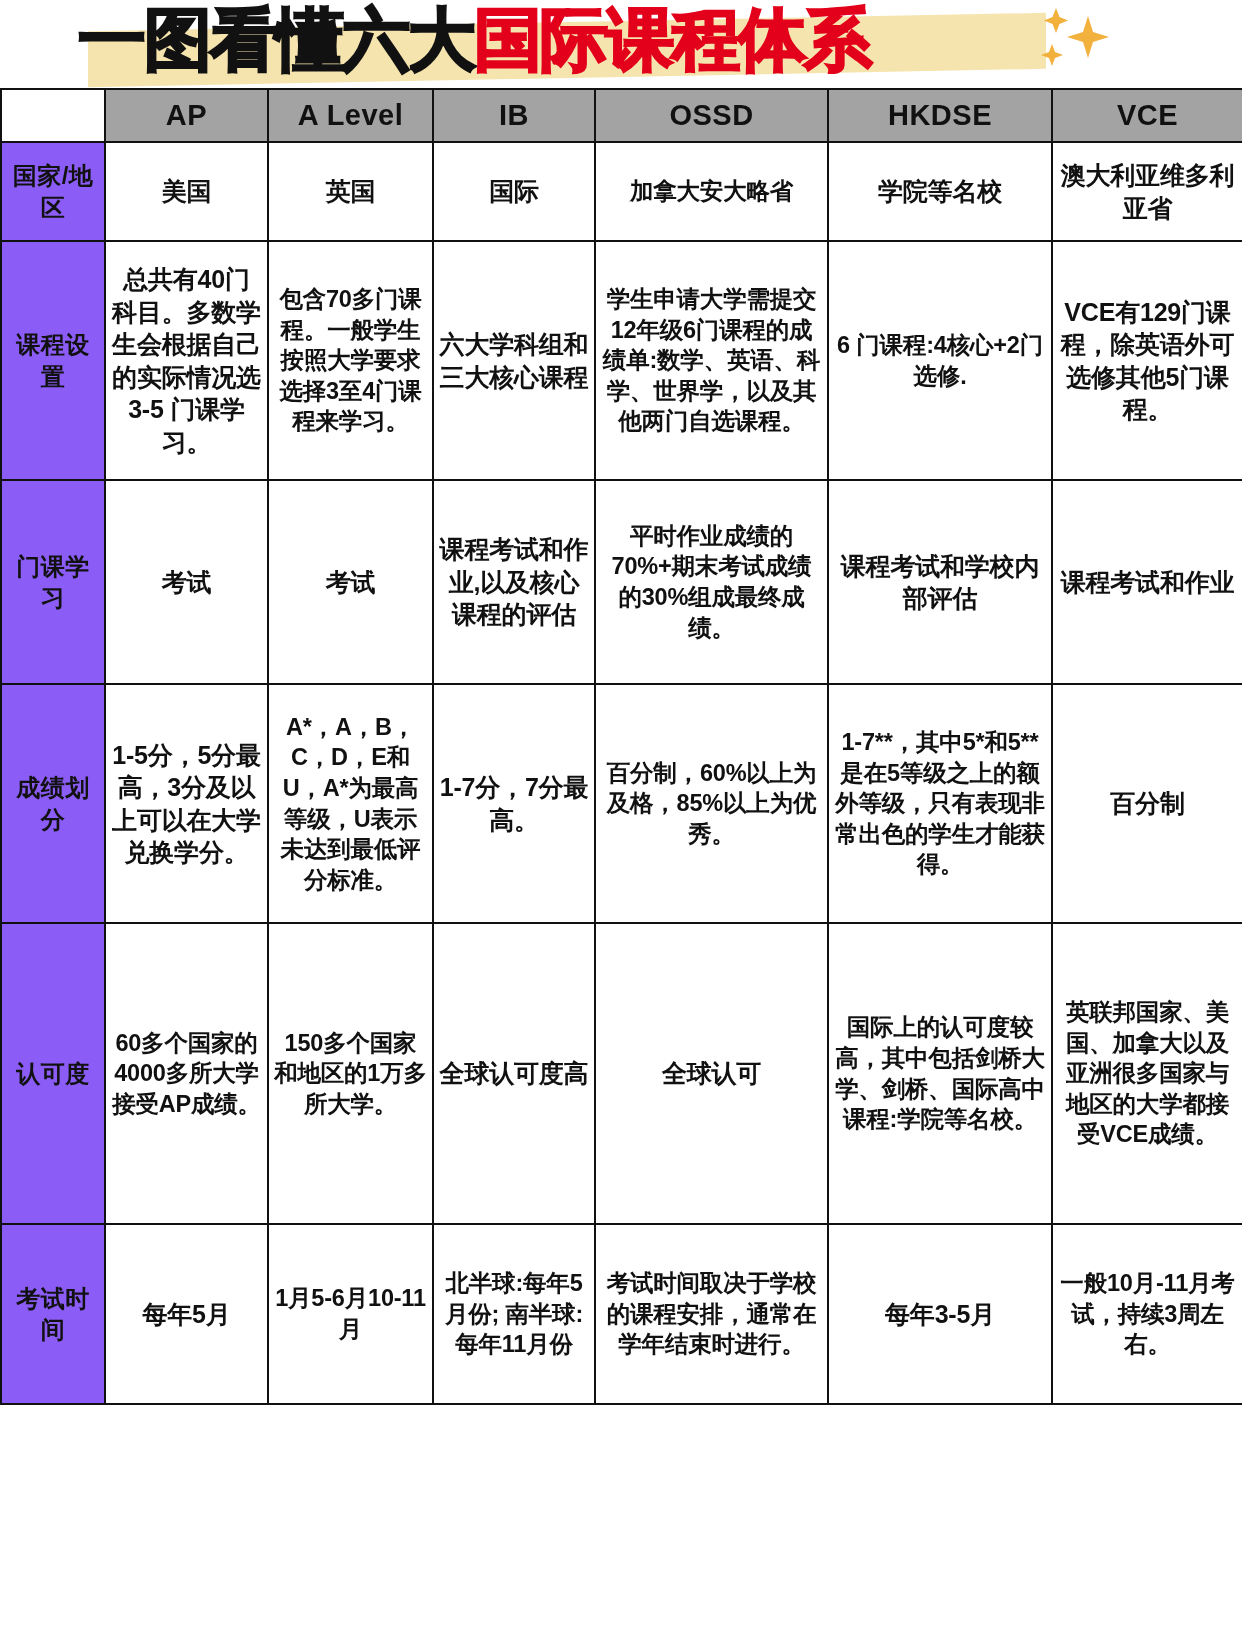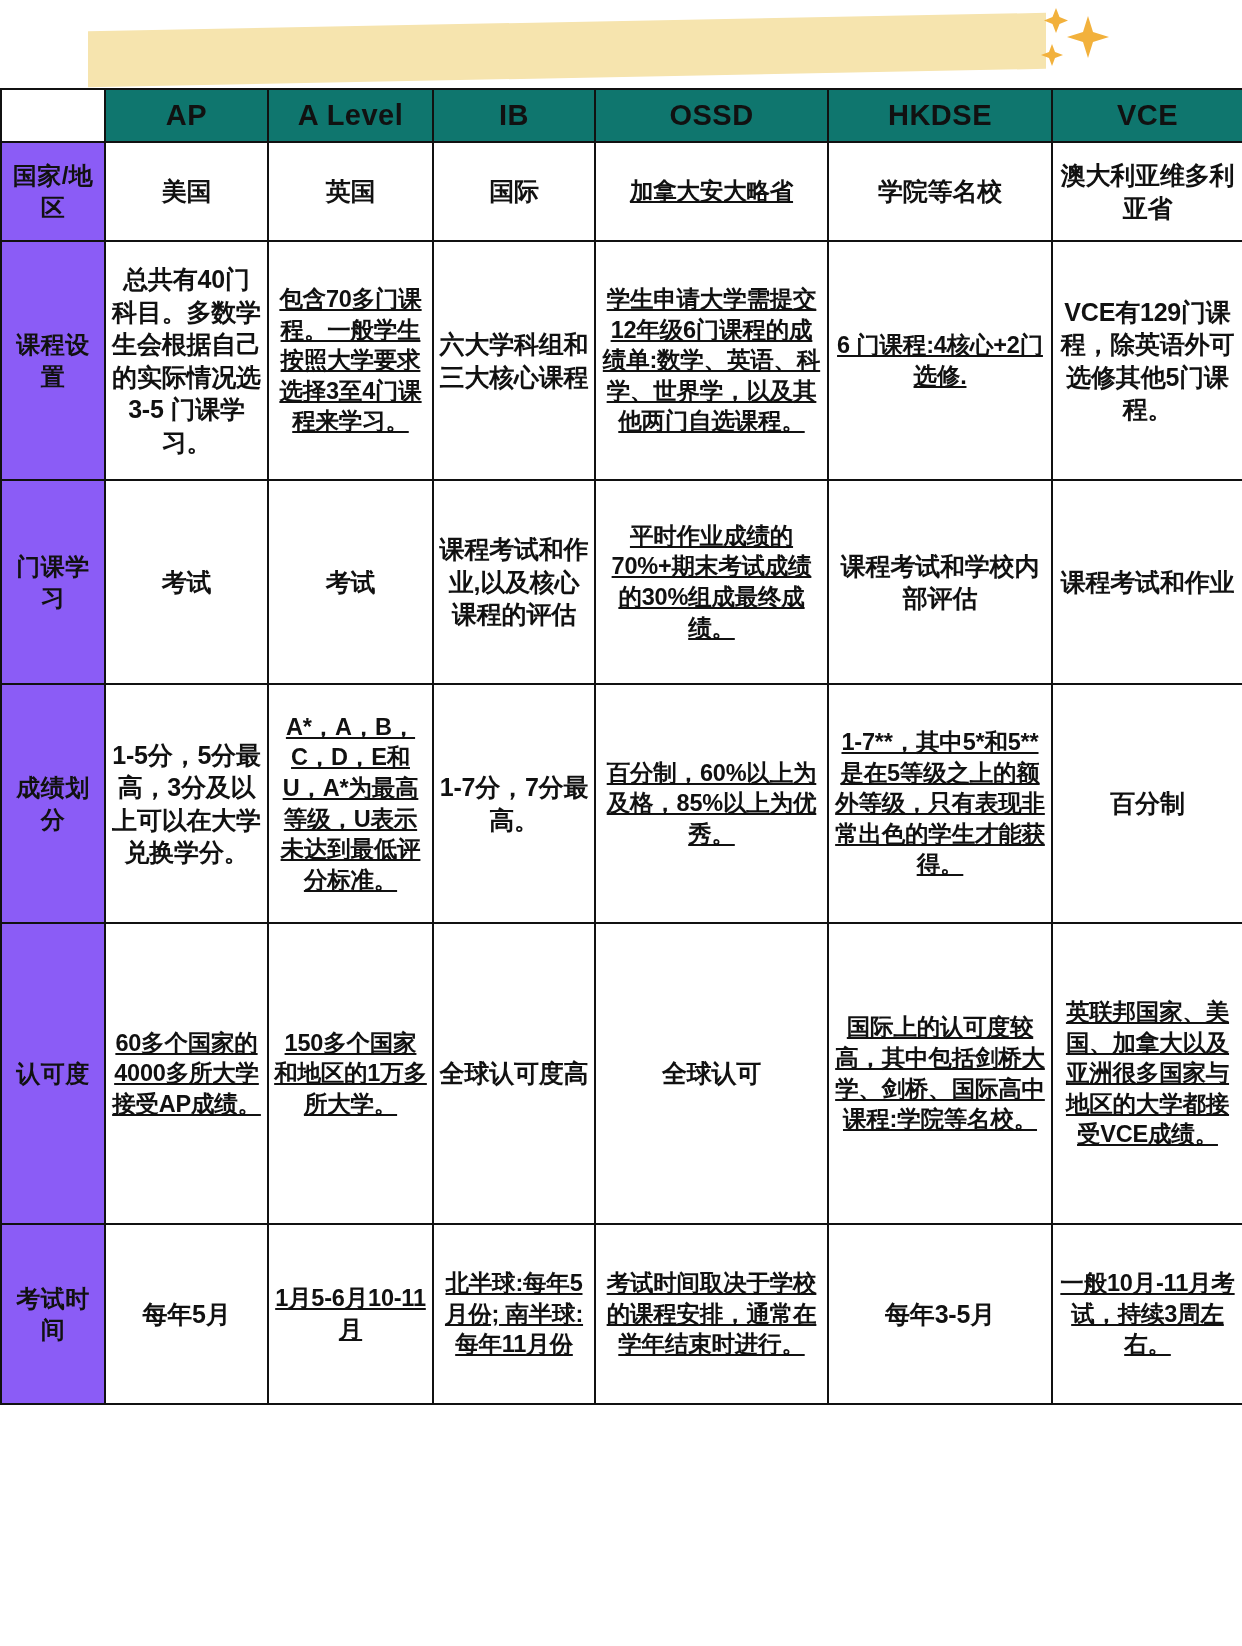--- a/index.html
+++ b/index.html
@@ -77,21 +77,21 @@
   
   col.c-rowhead { width: 104px; }
   col.c-ap      { width: 163px; }
   col.c-alevel  { width: 165px; }
   col.c-ib      { width: 162px; }
   col.c-ossd    { width: 233px; }
   col.c-hkdse   { width: 224px; }
   col.c-vce     { width: 191px; }
 
   
-  tr.header-row td { height: 53px; background: #0f766e; }
+  tr.header-row td { height: 53px; background: #a3a3a3; }
   tr.header-row td.col-title {
     color: #E3001B;
     font-size: 29px;
     font-weight: 700;
     letter-spacing: 0.5px;
   }
   tr.header-row td.corner { background: #ffffff; }
 
   
   td.row-label {
@@ -104,37 +104,40 @@
     padding: 4px 2px;
   }
 
   
   td.data-cell {
     background: #ffffff;
     font-size: 25px;
     font-weight: 700;
     letter-spacing: -0.2px;
   }
-  td.data-cell.compact { font-size: 23.5px; text-decoration: underline; }
+  td.data-cell.compact { font-size: 23.5px; }
 
   
   tr.r-region  td { height: 99px; }
   tr.r-nature  td { height: 117px; }
   tr.r-setup   td { height: 239px; }
   tr.r-assess  td { height: 204px; }
   tr.r-grading td { height: 239px; }
   tr.r-recog   td { height: 301px; }
   tr.r-diploma td { height: 128px; }
   tr.r-timing  td { height: 180px; }
 </style>
 </head>
 <body>
 
 <div id="title-banner">
   <div id="title-highlight"></div>
+  <div id="title-text">
+    <span id="title-part-a">一图看懂六大</span><span id="title-part-b">国际课程体系</span>
+  </div>
   <svg id="title-sparkles" viewBox="0 0 110 80">
     <path d="M62 10 L67 26 L83 31 L67 36 L62 52 L57 36 L41 31 L57 26 Z" fill="#F2B13C"></path>
     <path d="M30 2 L33.5 11 L42 14.5 L33.5 18 L30 27 L26.5 18 L18 14.5 L26.5 11 Z" fill="#F2B13C"></path>
     <path d="M26 38 L29 46 L37 49 L29 52 L26 60 L23 52 L15 49 L23 46 Z" fill="#F2B13C"></path>
   </svg>
 </div>
 
 <table id="comparison-table">
   <colgroup>
     <col class="c-rowhead">

